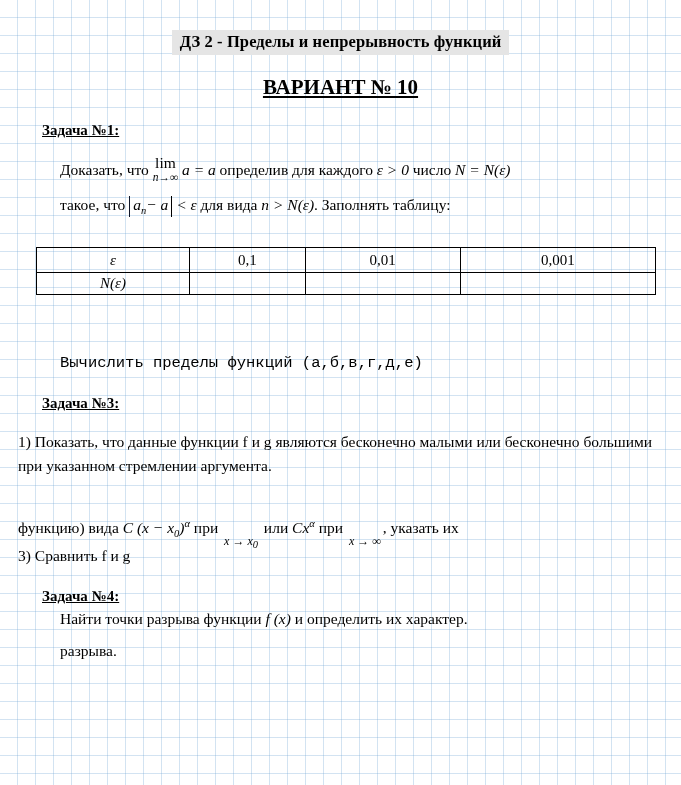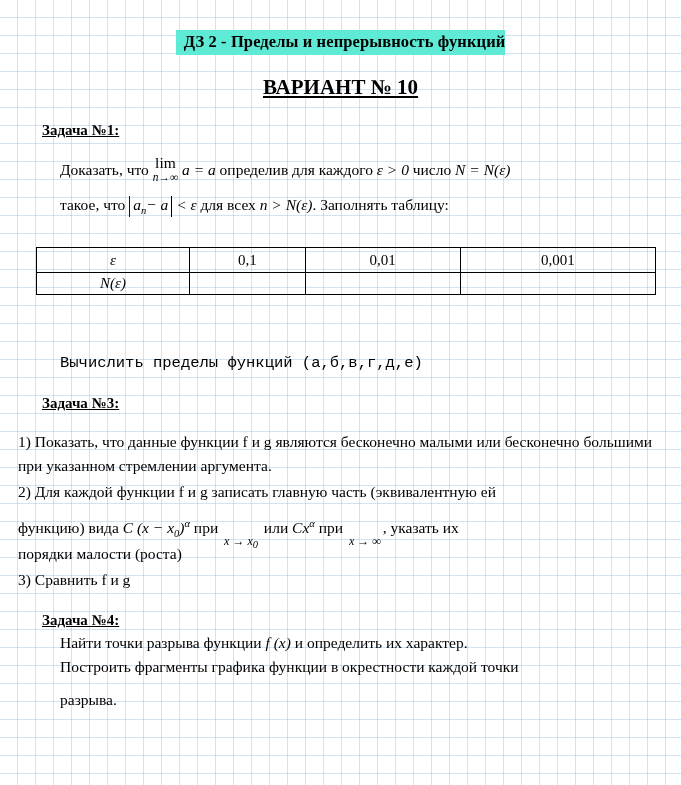--- a/index.html
+++ b/index.html
@@ -34,24 +34,24 @@
     box-sizing: border-box;
     height: 100%;
   }
 
   .title-bar {
     text-align: center;
     margin-top: 8px;
   }
   .title-highlight {
     display: inline-block;
-    background: #5eead4;
+    background: #e5e5e5;
     font-weight: bold;
     font-size: 16.5px;
-    padding: 2px 0 3px 8px;
+    padding: 2px 8px 3px 8px;
     letter-spacing: 0.1px;
   }
   .variant {
     text-align: center;
     font-weight: bold;
     font-size: 21px;
     margin-top: 20px;
     text-decoration: underline;
   }
   .task-head {
@@ -166,21 +166,21 @@
       <span>определив для каждого</span>
       <span class="math">ε &gt; 0</span>
       <span>число</span>
       <span class="math">N = N(ε)</span>
     </div>
 
     <div class="para indent" style="margin-top:8px;">
       <span>такое, что</span>
       <span class="abs"><span>a</span><sub class="sm">n</sub><span>− a</span></span>
       <span class="math">&lt; ε</span>
-      <span>для всех</span>
+      <span>для вида</span>
       <span class="math">n &gt; N(ε)</span><span>. Заполнять таблицу:</span>
     </div>
 
     <table class="eps-table">
       <tbody>
           <tr>
         <td class="lbl">ε</td>
         <td>0,1</td>
         <td>0,01</td>
         <td>0,001</td>
@@ -198,40 +198,38 @@
   <div class="block" style="margin-top:56px;">
     <div class="para indent" style="margin-top:14px;font-family:Liberation Mono, monospace;">Вычислить пределы функций (а,б,в,г,д,е)</div>
   </div>
 
   <div class="block" style="margin-top:20px;">
     <div class="task-head">Задача №3:</div>
 
     <div class="para full" style="margin-top:18px;">1) Показать, что данные функции f и g являются бесконечно малыми или бесконечно большими при указанном стремлении аргумента.</div>
 
     <div class="para full" style="margin-top:2px;">
-      <span>2) Для каждой функции f и g записать главную часть (эквивалентную ей</span><br>
+      <br>
       <span>функцию) вида</span>
       <span class="math"><span>C (x − x</span><sub class="sm">0</sub>)<sup class="sm">α</sup></span>
       <span>при</span>
       <span class="arrow-sub"><span>x → x</span><sub class="sm">0</sub></span>
       <span>или</span>
       <span class="math"><span>Cx</span><sup class="sm">α</sup></span>
       <span>при</span>
       <span class="arrow-sub">x → ∞</span><span>, указать их</span><br>
-      <span>порядки малости (роста)</span>
     </div>
 
     <div class="para full" style="margin-top:2px;">3) Сравнить f и g</div>
   </div>
 
   <div class="block" style="margin-top:20px;">
     <div class="task-head">Задача №4:</div>
 
     <div class="para indent" style="margin-top:2px;">
       <span>Найти точки разрыва функции</span>
       <span class="math">f (x)</span>
       <span>и определить их характер.</span>
     </div>
-    <div class="para indent" style="margin-top:0;">Построить фрагменты графика функции в окрестности каждой точки</div>
     <div class="para indent" style="margin-top:8px;">разрыва.</div>
   </div>
 
 </div>
 
 </body></html>

